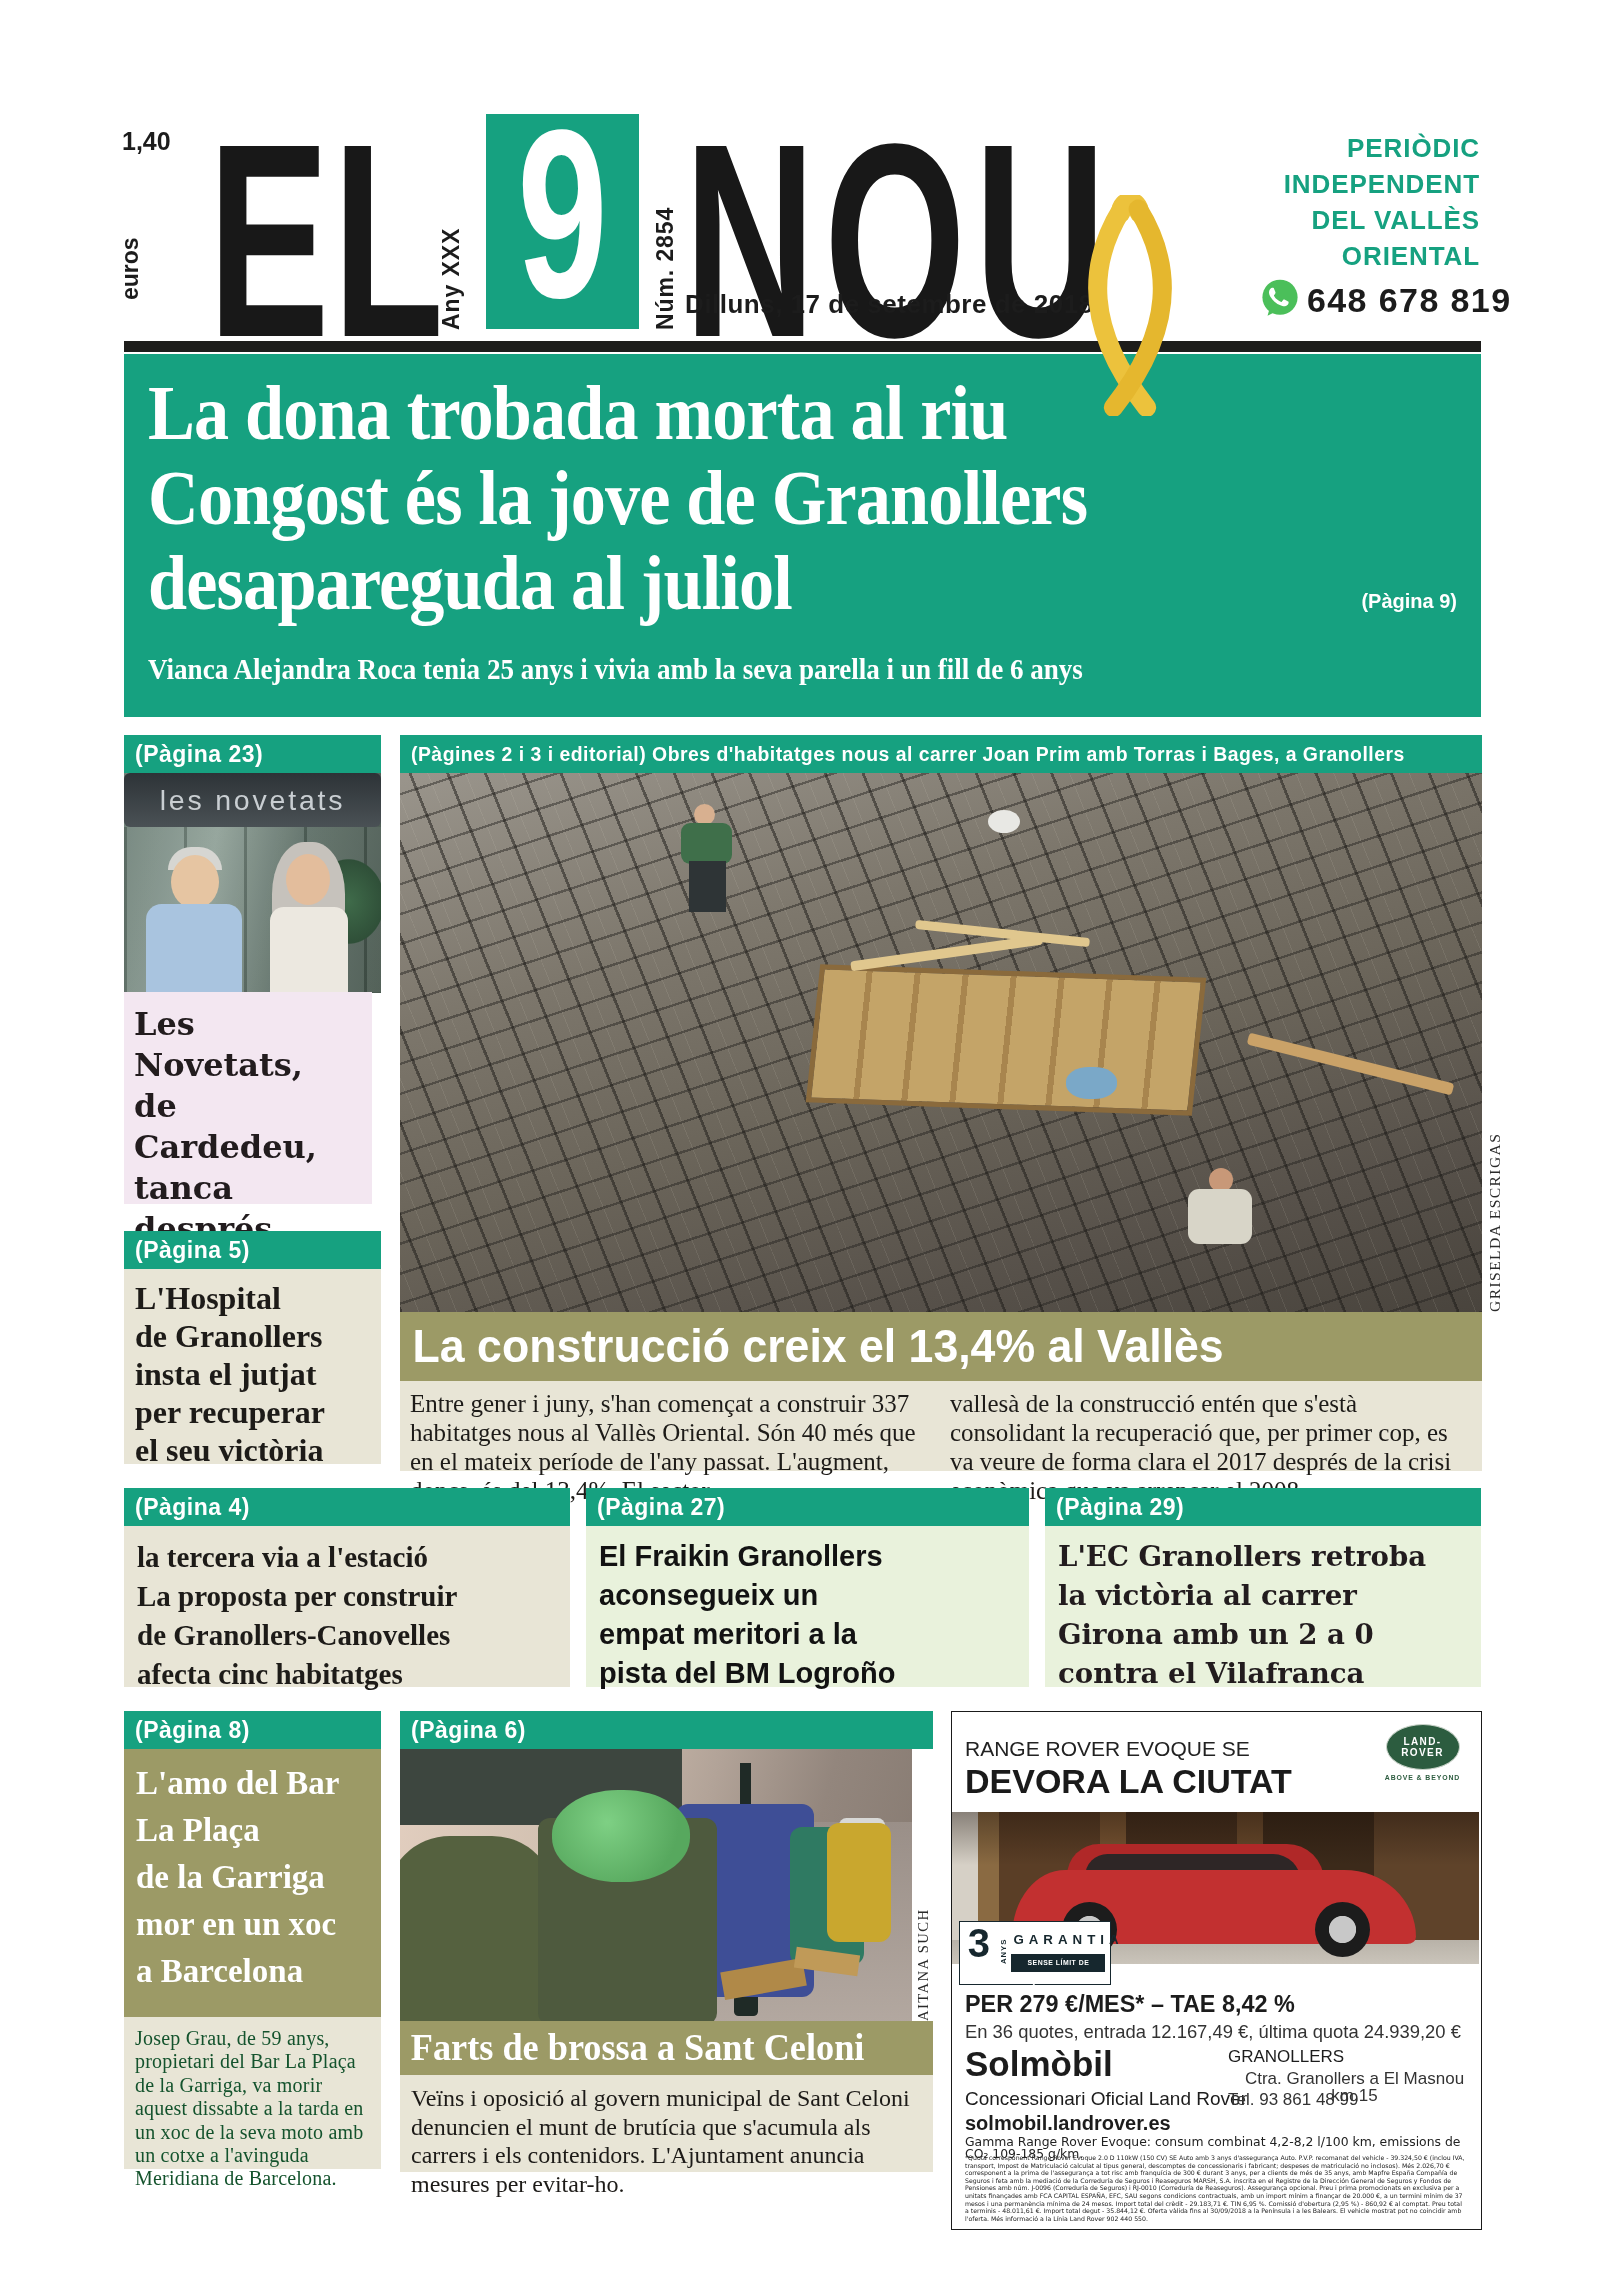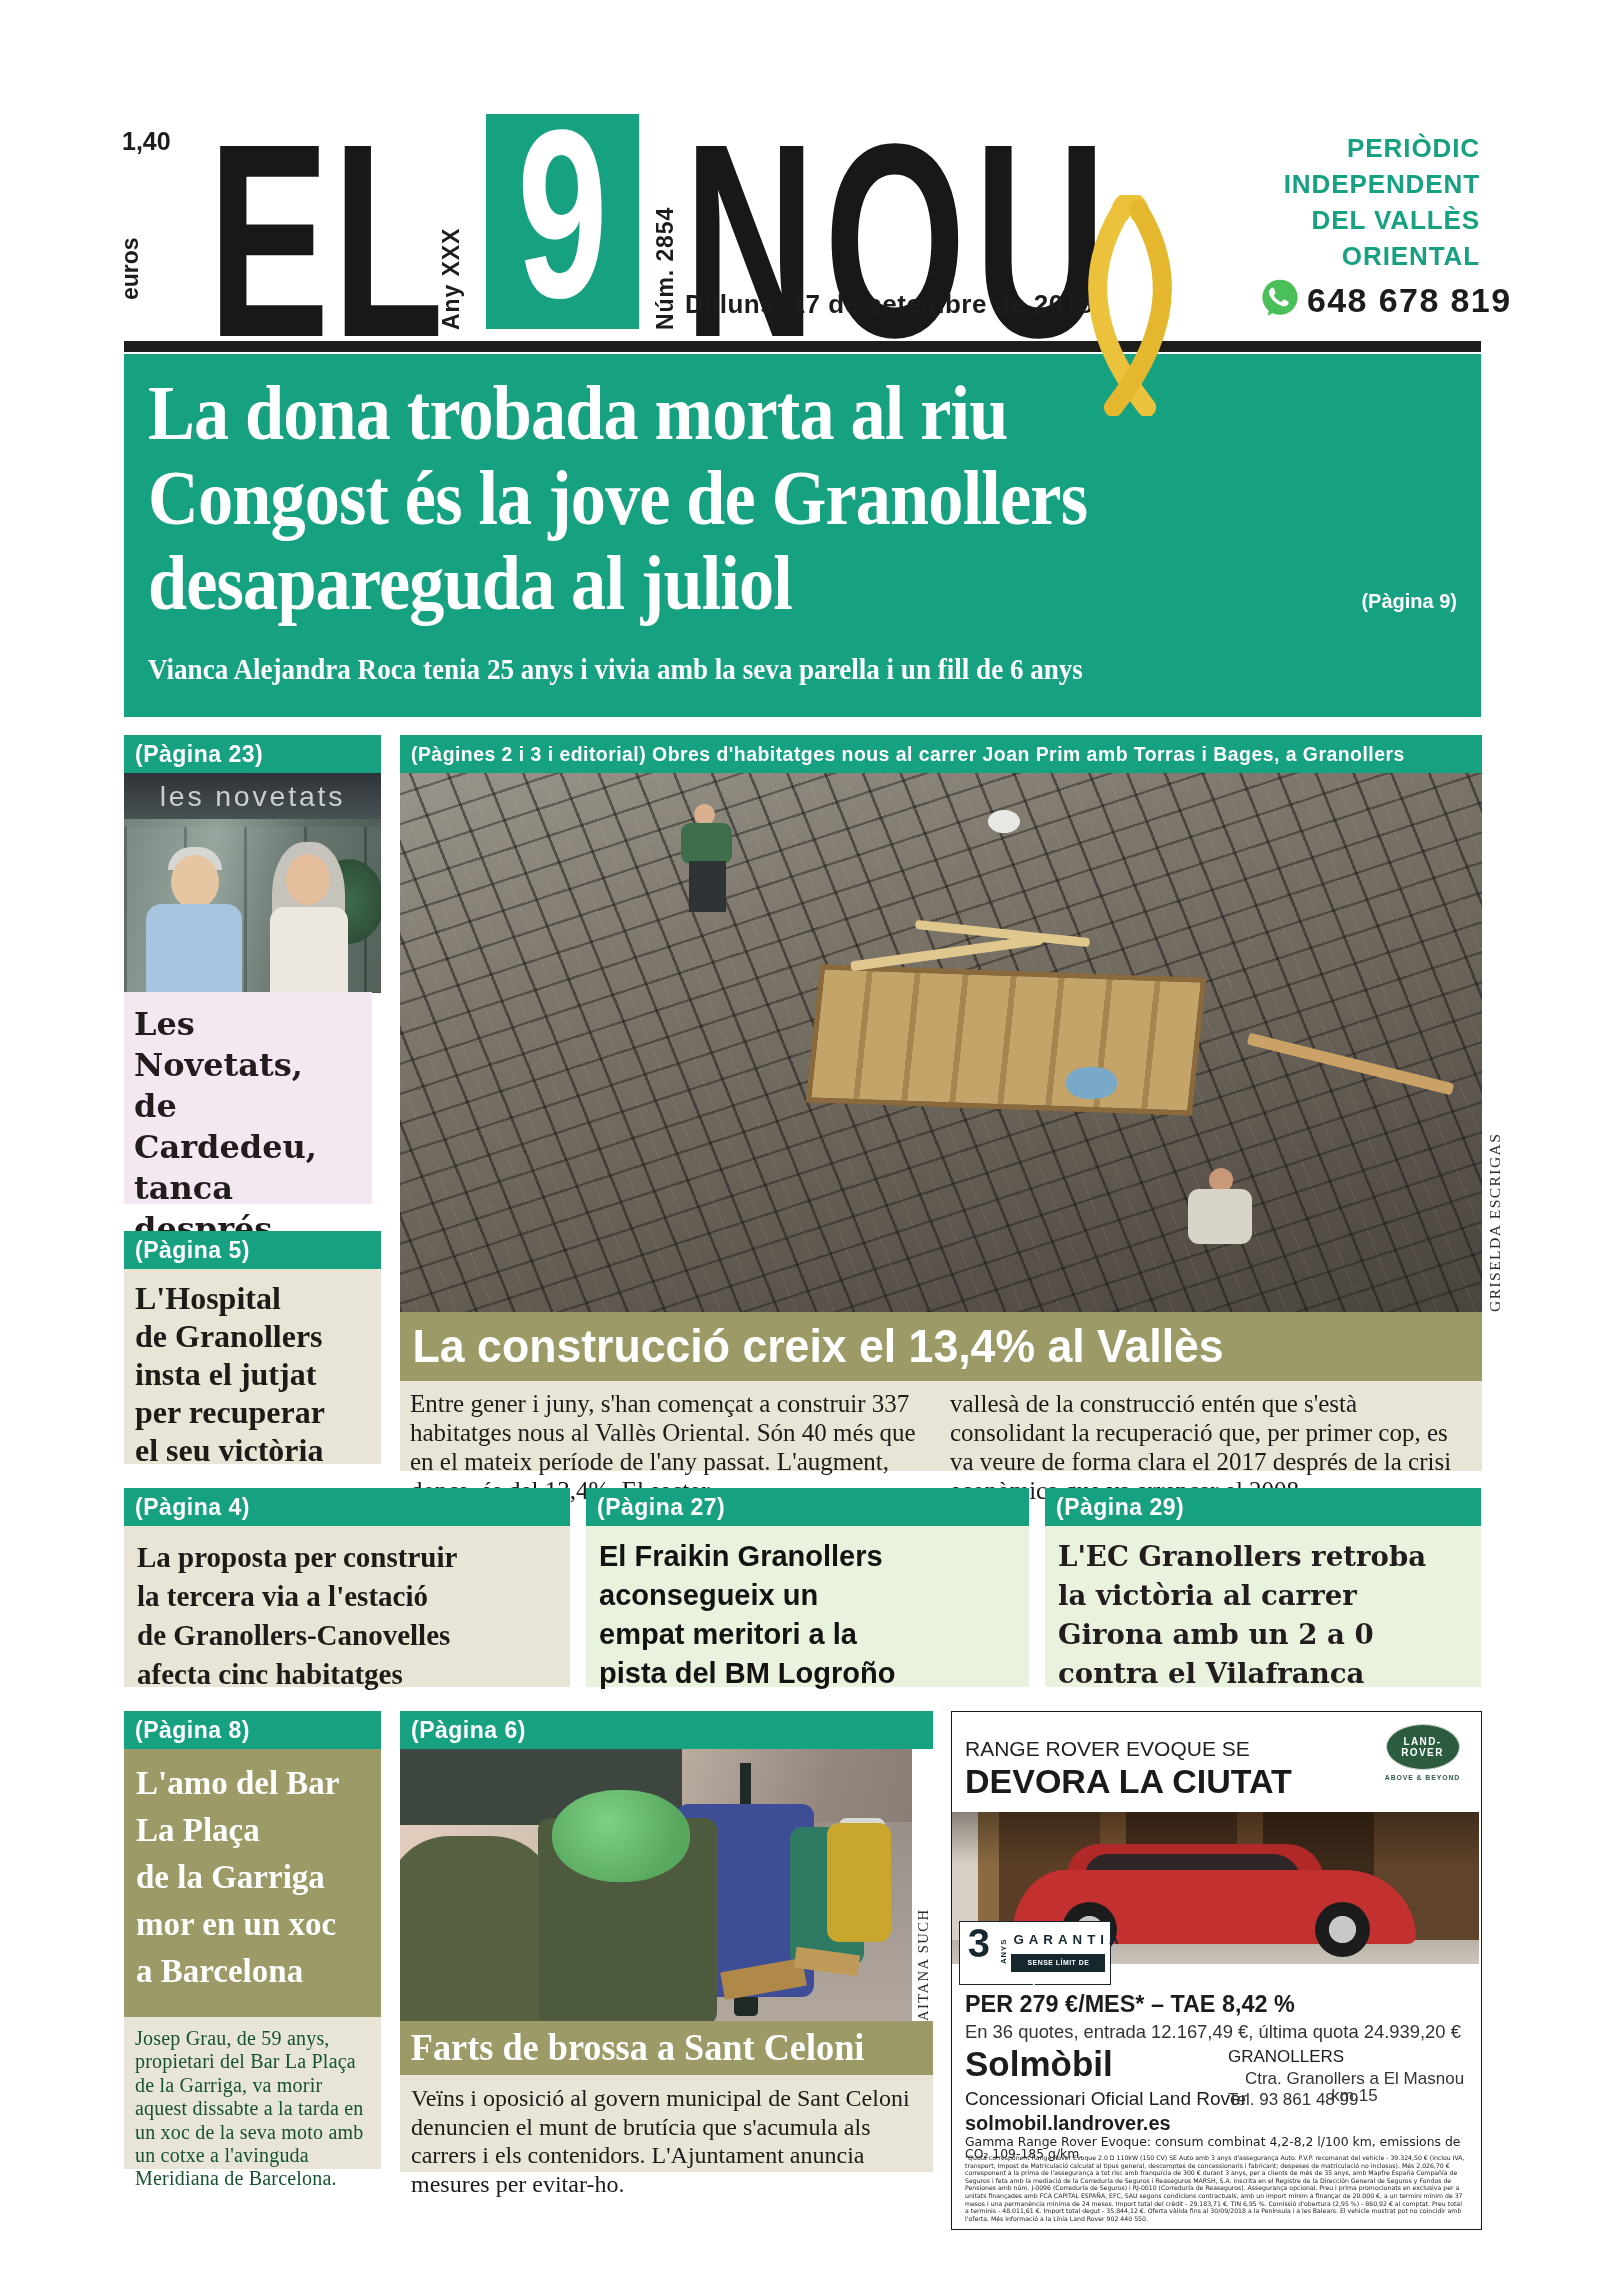--- a/index.html
+++ b/index.html
@@ -37,21 +37,21 @@
   .beige { background:#E8E5D6; }
   .pink { background:#F3E7F1; }
   .palegreen { background:#E9F2DC; }
   .olive { background:#9C9A66; }
   .hl-serif { font-family:"Liberation Serif",serif; font-weight:700; color:#1d1b18; }
   .hl-slab { font-family:"DejaVu Serif",serif; font-weight:700; color:#221c1e; }
   .hl-sans { font-family:"Liberation Sans",sans-serif; font-weight:700; color:#121212; }
 
   
   .novetats-photo { left:124px; top:773px; width:257px; height:220px; overflow:hidden; background:linear-gradient(100deg,#6e8078 0%,#90a198 35%,#5e6f67 65%,#49584f 100%); }
-  .nov-sign { position:absolute; left:0; top:0; width:100%; height:46px; background:linear-gradient(#2d3337,#4a5155); display:flex; align-items:center; justify-content:center; font:400 28.5px/1 "Liberation Sans",sans-serif; color:#c9ced2; letter-spacing:2.8px; }
+  .nov-sign { position:absolute; left:0; top:0; width:100%; height:54px; background:linear-gradient(#2d3337,#4a5155); display:flex; align-items:center; justify-content:center; font:400 28.5px/1 "Liberation Sans",sans-serif; color:#c9ced2; letter-spacing:2.8px;border-radius:6px; }
   .nov-glass { position:absolute; left:0; top:54px; width:100%; height:165px; background:repeating-linear-gradient(90deg,rgba(20,30,25,.25) 0 2.8px,rgba(255,255,255,.06) 2.8px 60px); }
   .nov-plant { position:absolute; right:-18.4px; top:69px; width:101px; height:119px; background:radial-gradient(closest-side,#3f6b4a,#2f4f38 70%,transparent 72%); }
   .man-hair { position:absolute; left:44px; top:74px; width:54px; height:23px; background:#d6d6d2; border-radius:27.6px 27.6px 0 0; }
   .man-head { position:absolute; left:47px; top:82px; width:48px; height:54px; background:#e6c5a2; border-radius:50%; }
   .man-torso { position:absolute; left:22px; top:131px; width:96px; height:92px; background:#a9c4df; border-radius:15.6px 15.6px 0 0; }
   .wom-hair { position:absolute; left:148px; top:69px; width:73px; height:119px; background:#c6c2bc; border-radius:44%; }
   .wom-head { position:absolute; left:162px; top:81px; width:44px; height:51px; background:#e3bd9c; border-radius:50%; }
   .wom-torso { position:absolute; left:146px; top:134px; width:78px; height:87px; background:#ece8e0; border-radius:13.8px 13.8px 0 0; }
   .novetats-box { left:124px; top:992px; width:248px; height:212px; padding:12px 10px; }
   .novetats-box div { font-size:32px; line-height:41px; }
@@ -231,22 +231,22 @@
 </div>
 <div class="abs vtext constr-credit">GRISELDA ESCRIGAS</div>
 <div class="abs olive constr-banner"><span>La construcció creix el 13,4% al Vallès</span></div>
 <div class="abs beige constr-body">
   <div class="constr-col" style="left:10px;">Entre gener i juny, s'han començat a construir 337 habitatges nous al Vallès Oriental. Són 40 més que en el mateix període de l'any passat. L'augment, doncs, és del 13,4%. El sector</div>
   <div class="constr-col" style="left:550px;">vallesà de la construcció entén que s'està consolidant la recuperació que, per primer cop, es va veure de forma clara el 2017 després de la crisi econòmica que va arrencar el 2008.</div>
 </div>
 
 <div class="kicker" style="left:124px; top:1488px; width:446px;">(Pàgina 4)</div>
 <div class="abs beige b1 hl-serif">
+  <div>la tercera via a l'estació</div>
   <div>La proposta per construir</div>
-  <div>la tercera via a l'estació</div>
   <div>de Granollers-Canovelles</div>
   <div>afecta cinc habitatges</div>
 </div>
 
 <div class="kicker" style="left:586px; top:1488px; width:443px;">(Pàgina 27)</div>
 <div class="abs palegreen b2 hl-sans">
   <div>El Fraikin Granollers</div>
   <div>aconsegueix un</div>
   <div>empat meritori a la</div>
   <div>pista del BM Logroño</div>

